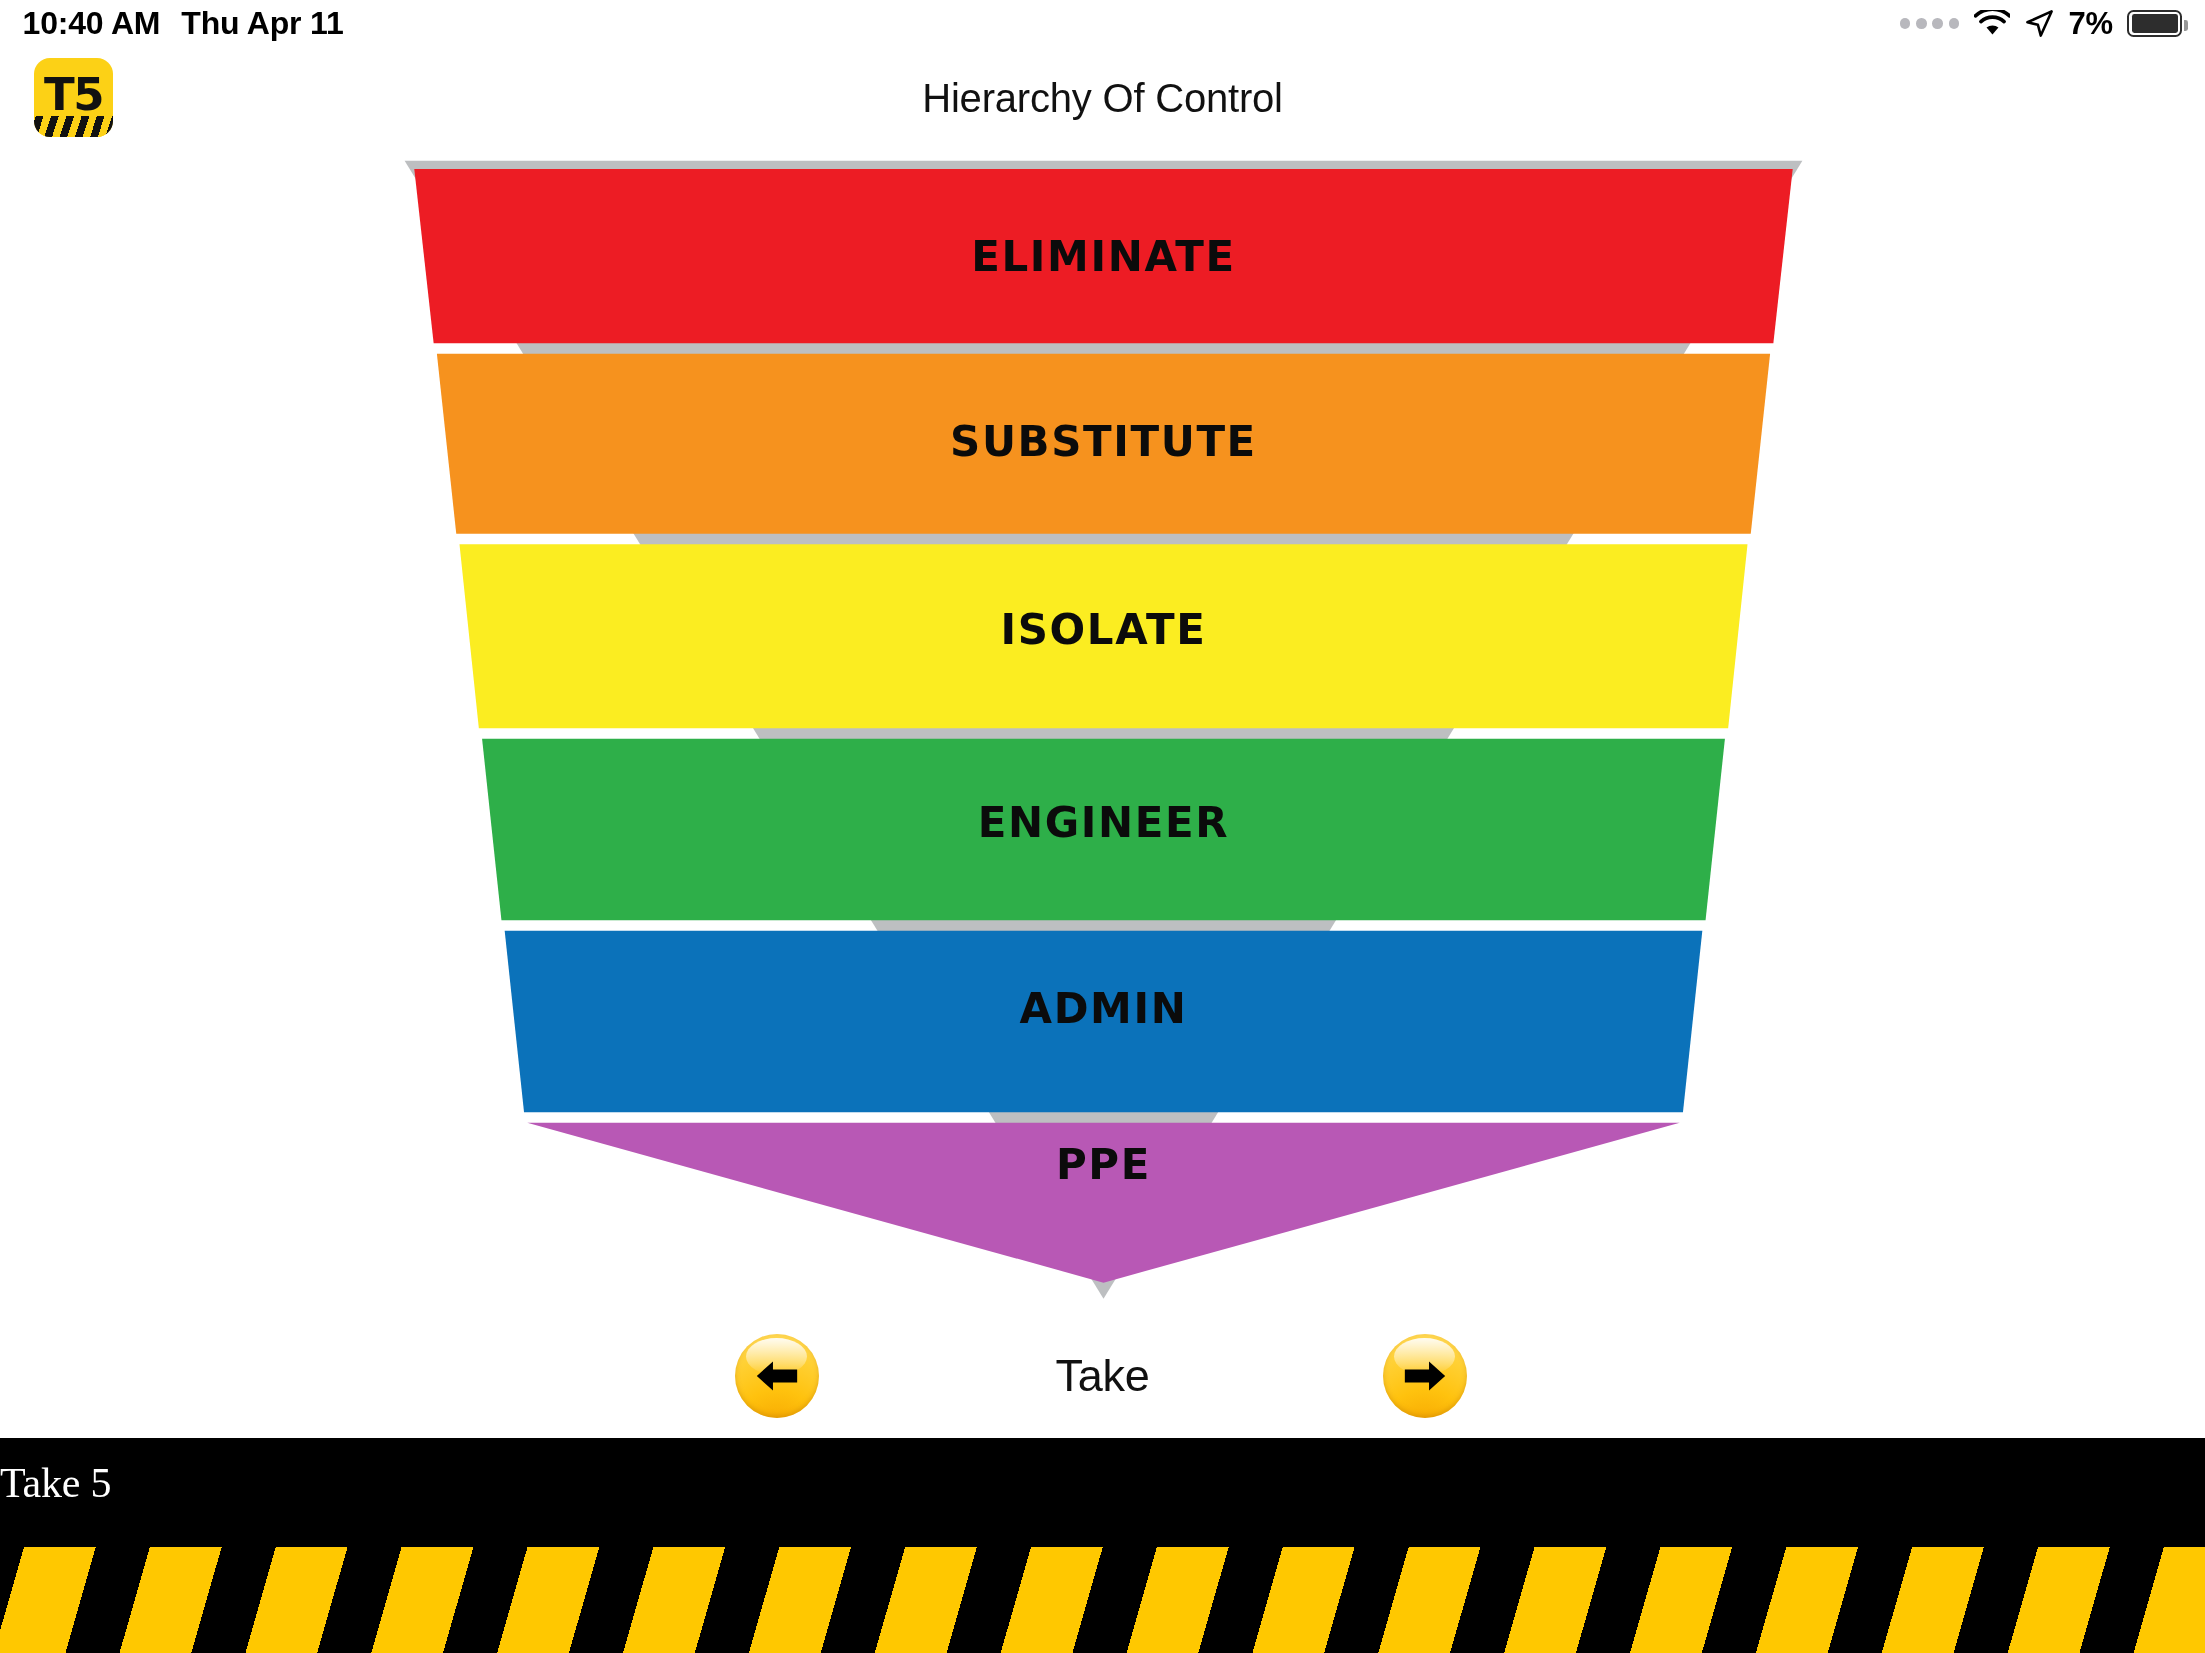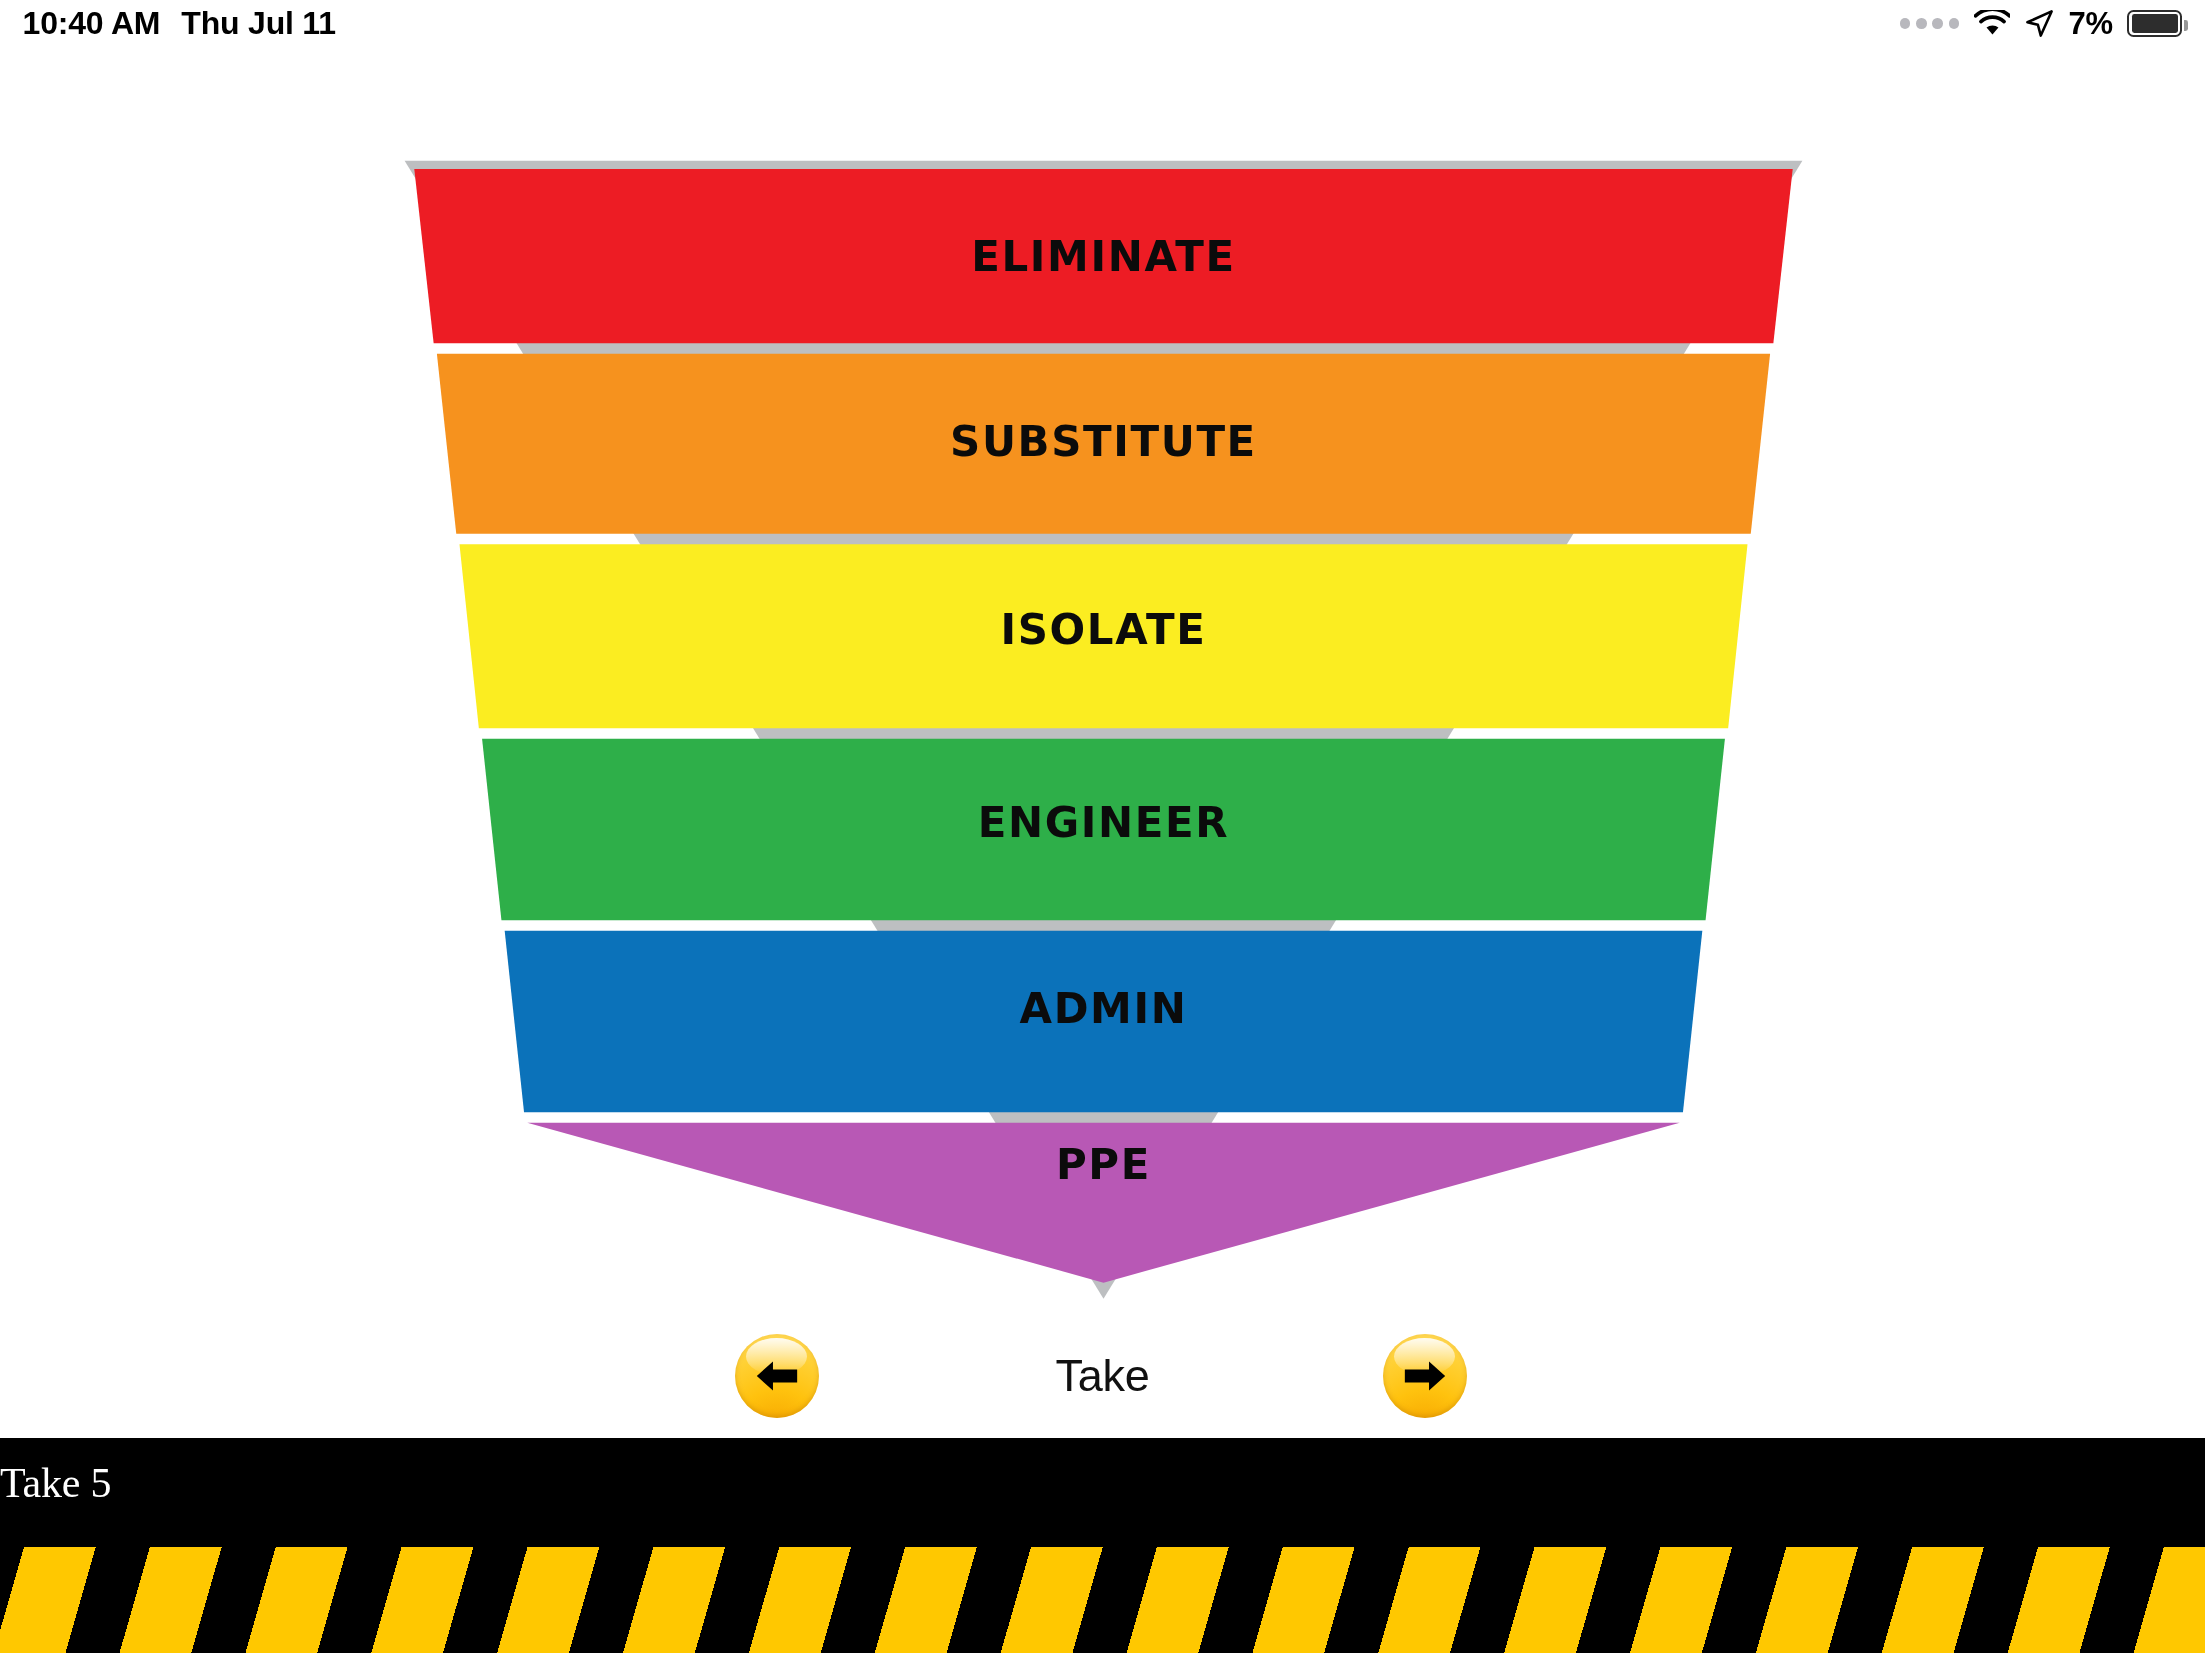--- a/index.html
+++ b/index.html
@@ -249,21 +249,21 @@
   }
 </style>
 </head>
 <body>
 
 <div id="app">
 
   <div class="status-bar">
     <div class="status-left">
       <span>10:40 AM</span>
-      <span>Thu Jul 11</span>
+      <span>Thu Apr 11</span>
     </div>
     <div class="status-right">
       <span class="signal-dots">
         <i></i>
         <i></i>
         <i></i>
         <i></i>
       </span>
       <span class="wifi-ico">
         <svg viewBox="0 0 46 34" xmlns="http://www.w3.org/2000/svg">
@@ -277,20 +277,27 @@
           <path d="M33 3 L3 16.5 L16 19.6 L19.6 33 Z" fill="none" stroke="#000" stroke-width="3.2" stroke-linejoin="round"></path>
         </svg>
       </span>
       <span class="battery-pct">7%</span>
       <span class="battery">
         <span class="fill"></span>
       </span>
     </div>
   </div>
 
+  <div class="header">
+    <div class="logo">
+      <span class="t5">T5</span>
+      <span class="stripes"></span>
+    </div>
+    <div class="header-title">Hierarchy Of Control</div>
+  </div>
 
   <div class="content">
 
     <div class="funnel">
       <svg viewBox="0 0 1740 1420" xmlns="http://www.w3.org/2000/svg">
 
         <polygon points="4,6 1736,6 870,1416" fill="#bdbfc1"></polygon>
 
         <g>
           <polygon id="band0" points="16,16 1724,16 1700,232 40,232" fill="#ed1c24"></polygon>

